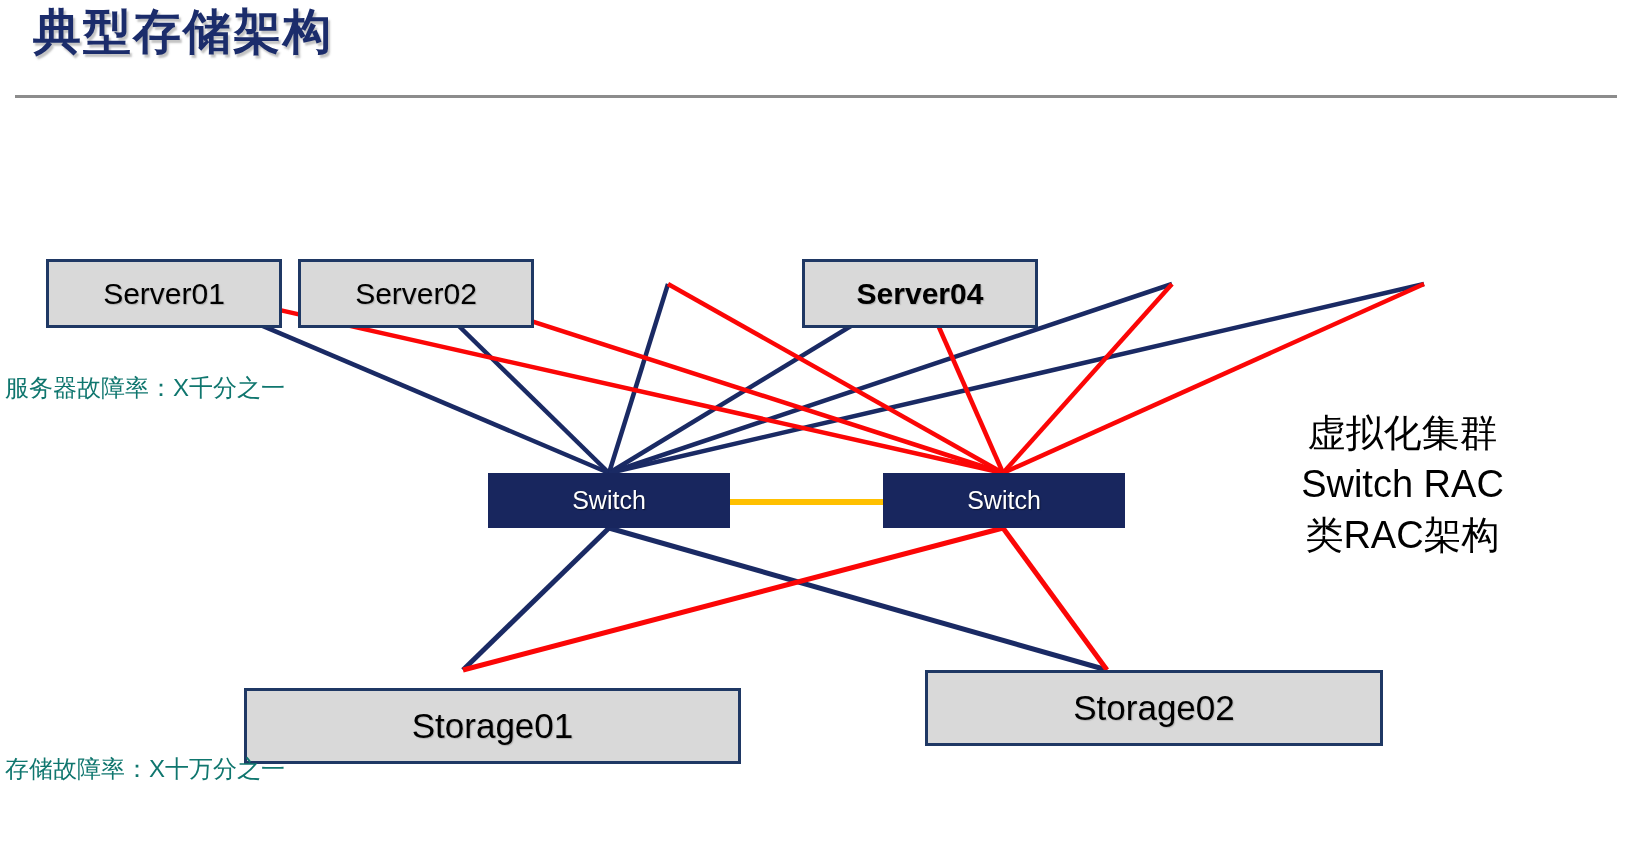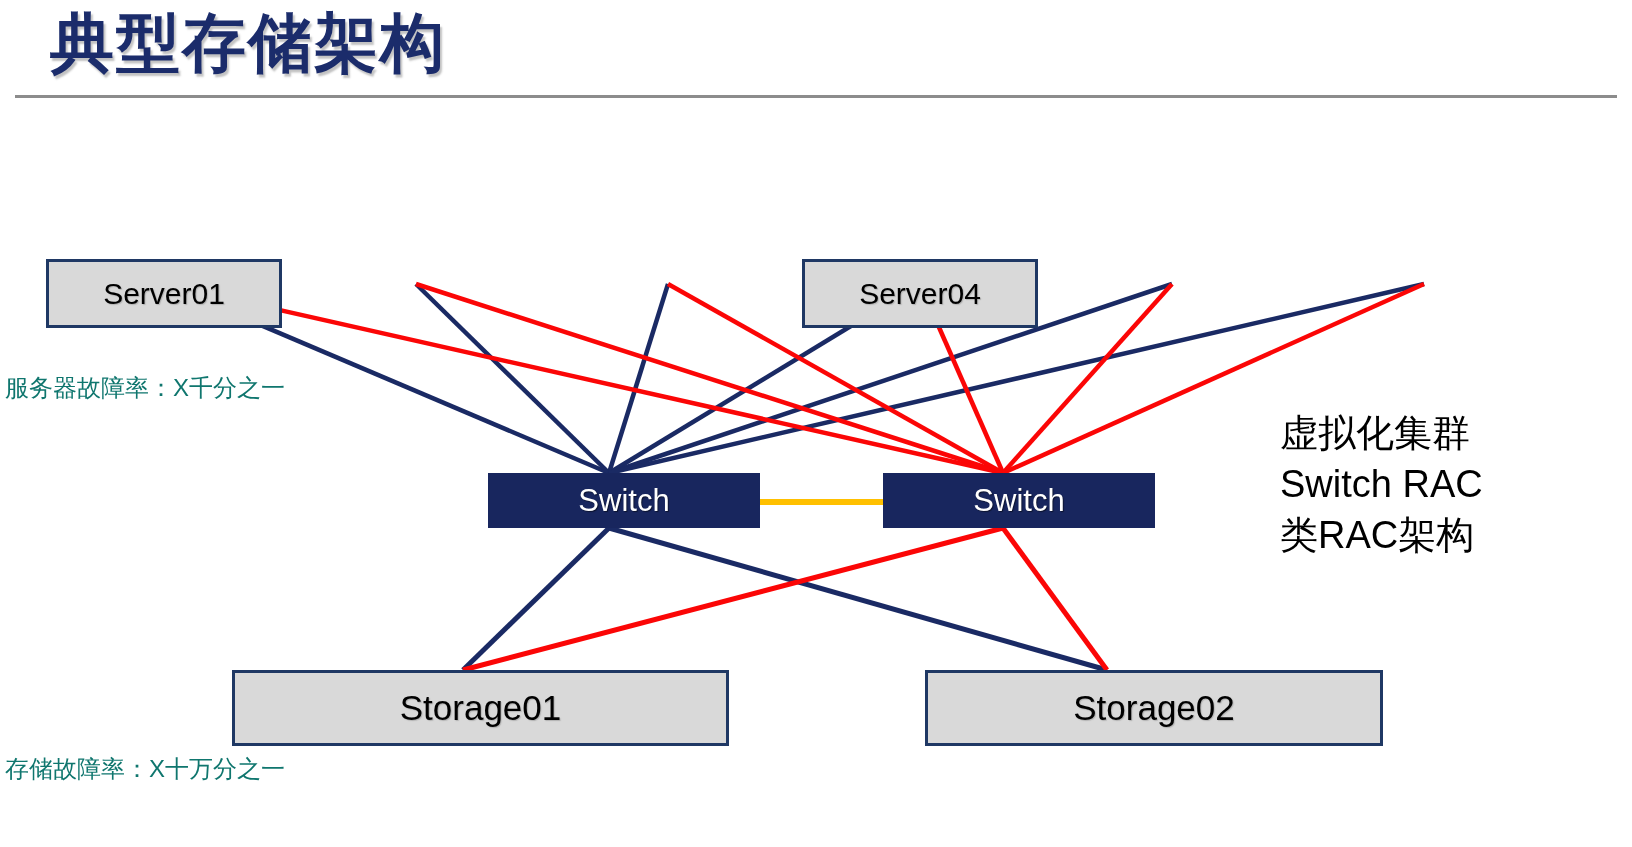--- a/index.html
+++ b/index.html
@@ -9,22 +9,22 @@
     overflow: hidden;
     font-family: "Liberation Sans", "DejaVu Sans", sans-serif;
   }
   .stage {
     position: relative;
     width: 1632px; height: 847px;
     background: #ffffff;
   }
   .title {
     position: absolute;
-    left: 50px; top: 0px;
-    font-size: 64px;
+    left: 33px; top: 0px;
+    font-size: 48px;
     font-weight: 700;
     letter-spacing: 2px;
     color: var(--title, #1B2C6B);
     text-shadow: 2px 3px 2px rgba(120,120,120,0.45);
     white-space: nowrap;
     z-index: 2;
   }
   .divider {
     position: absolute;
     left: 15px; top: 95px;
@@ -49,50 +49,50 @@
   .server, .storage {
     background: var(--boxfill, #D9D9D9);
     border: 3px solid var(--boxborder, #1F3864);
     color: #000000;
     text-shadow: 1px 1px 1px rgba(140,140,140,0.5);
   }
   .server { width: 236px; height: 69px; top: 215px; font-size: 30px; margin-top: 44px; }
   .server.s1 { left: 46px; }
   .server.s2 { left: 298px; }
   .server.s3 { left: 550px; }
-  .server.s4 { left: 802px; }
+  .server.s4 { left: 802px; font-weight: bold; }
   .server.s5 { left: 1054px; }
   .server.s6 { left: 1306px; }
   .switchbox {
     background: var(--switchfill, #18265E);
     color: var(--switchtext, #FFFFFF);
-    width: 272px; height: 55px; top: 473px;
-    font-size: 31px;
+    width: 242px; height: 55px; top: 473px;
+    font-size: 25px;
     text-shadow: 1px 1px 1px rgba(0,0,0,0.5);
     text-align: center;
   }
   .switchbox.swL { left: 488px; }
   .switchbox.swR { left: 883px; }
   .storage { top: 670px; height: 76px; font-size: 35px; }
-  .storage.st1 { left: 232px; width: 497px; }
+  .storage.st1 { left: 244px; width: 497px; margin-top: 18px; }
   .storage.st2 { left: 925px; width: 458px; }
   .note {
     position: absolute;
     color: #0f766e;
     font-size: 24px;
     white-space: nowrap;
     z-index: 2;
   }
   .note.rate-top { left: 5px; top: 372px; }
   .note.rate-bottom { left: 5px; top: 753px; }
   .cluster-note {
     position: absolute;
     left: 1280px; top: 408px;
     width: 245px;
-    text-align: left;
+    text-align: center;
     font-size: 38px;
     line-height: 1.34;
     color: #000000;
     z-index: 2;
   }
 </style>
 </head>
 <body>
 
 <div class="stage">
@@ -116,20 +116,23 @@
       <line x1="609" y1="528" x2="463" y2="670" stroke="#1A2A64" stroke-width="5"></line>
       <line x1="609" y1="528" x2="1107" y2="670" stroke="#1A2A64" stroke-width="5"></line>
       <line x1="1003" y1="528" x2="463" y2="670" stroke="#FB0606" stroke-width="5"></line>
       <line x1="1003" y1="528" x2="1107" y2="670" stroke="#FB0606" stroke-width="5"></line>
       <line x1="730" y1="502" x2="886" y2="502" stroke="#FFC000" stroke-width="6"></line>
     </svg>
 
   <div class="node server s1">
     <span>Server01</span>
   </div>
+  <div class="node server s2">
+    <span>Server02</span>
+  </div>
   <div class="node server s4">
     <span>Server04</span>
   </div>
 
   <div class="node switchbox swL">
     <span>Switch</span>
   </div>
   <div class="node switchbox swR">
     <span>Switch</span>
   </div>

